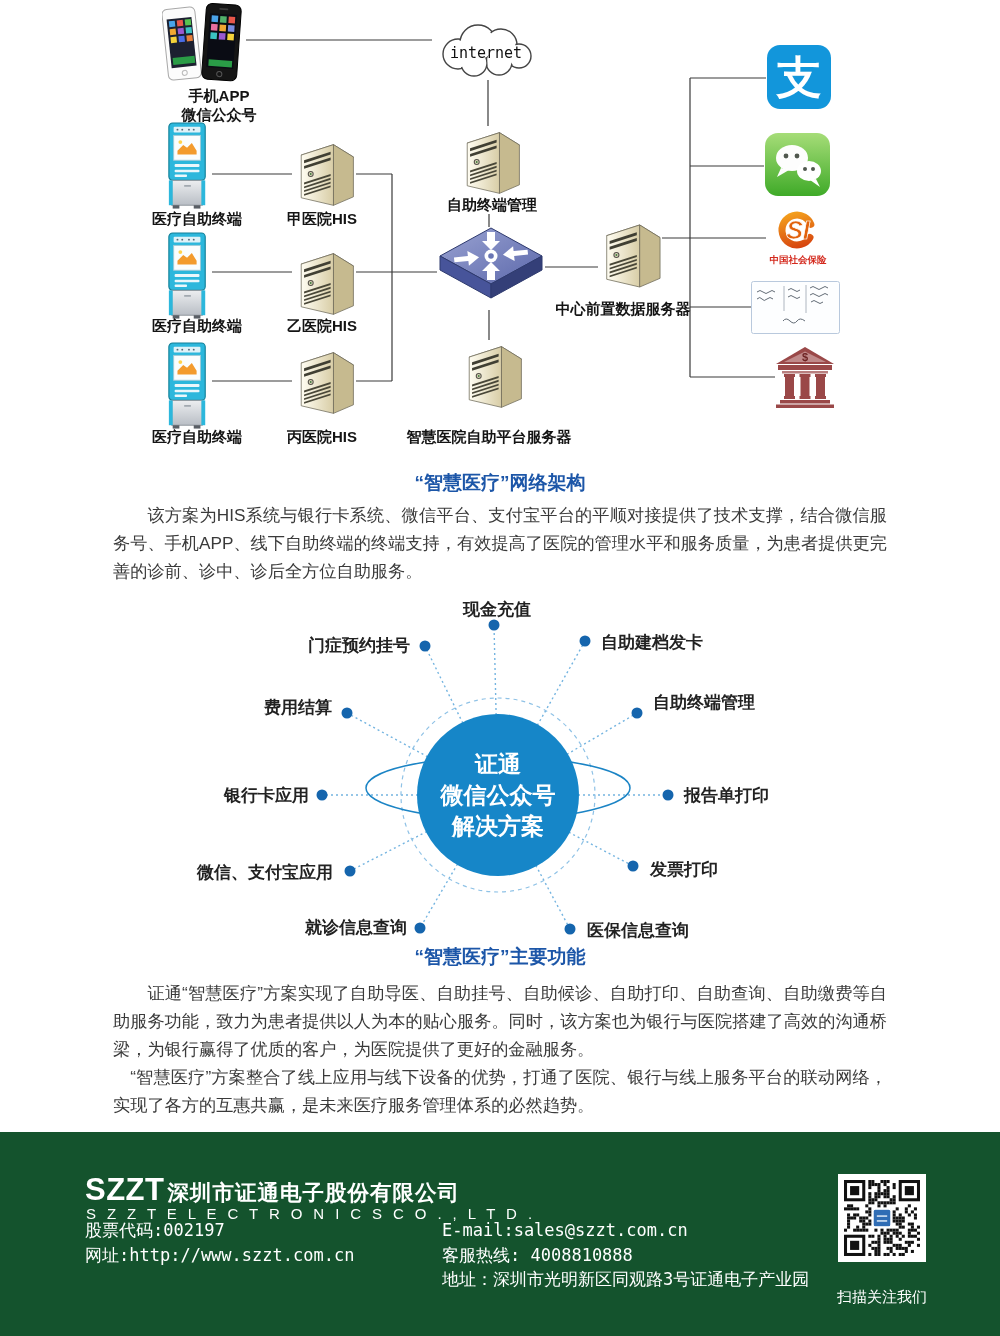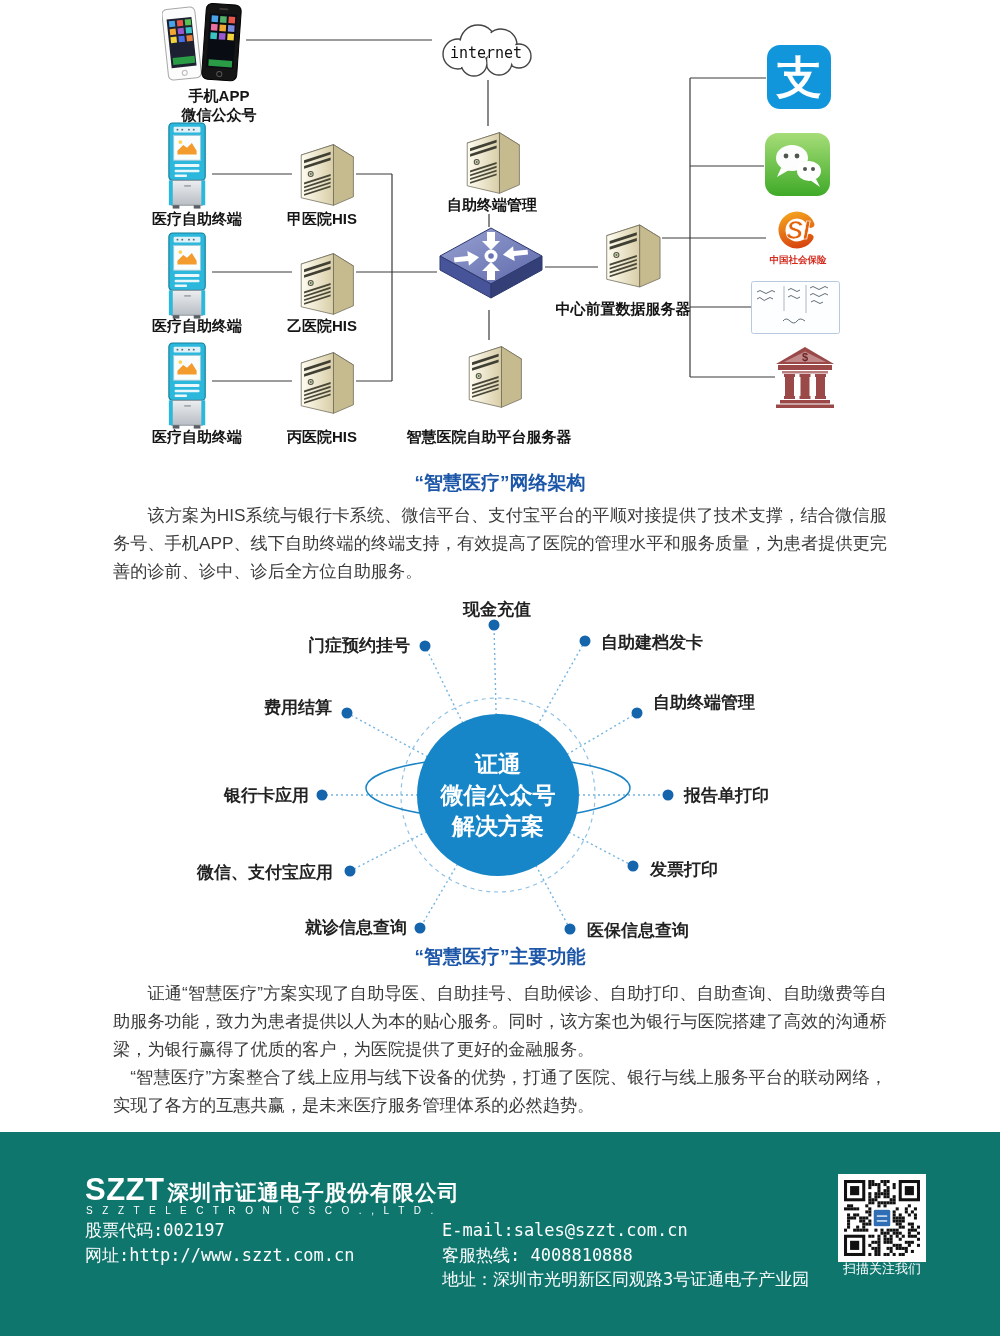--- a/index.html
+++ b/index.html
@@ -13,32 +13,32 @@
   .para{position:absolute;left:113px;width:774px;font-size:17.2px;line-height:28px;
         color:#3a3a3a;text-align:justify;}
   .indent2{text-indent:2em}
   .indent1{text-indent:1em}
   .hlabel{position:absolute;font-size:17px;font-weight:bold;color:#222;white-space:nowrap;}
   .hub-center-text{position:absolute;left:417px;top:714px;width:162px;height:162px;
     display:flex;flex-direction:column;align-items:center;justify-content:center;
     color:#fff;font-size:23px;font-weight:bold;line-height:31px;text-align:center;}
   .si-caption{position:absolute;left:0;top:46px;width:100%;text-align:center;
     font-size:9.5px;font-weight:bold;color:#d42a1e;white-space:nowrap;}
-  .footer{position:absolute;left:0;top:1132px;width:1000px;height:204px;background:#0f766e;color:#fff;}
+  .footer{position:absolute;left:0;top:1132px;width:1000px;height:204px;background:#14532d;color:#fff;}
   .logo-row{position:absolute;left:85px;top:40px;display:flex;align-items:baseline;white-space:nowrap;}
   .logo-szzt{font-size:31px;font-weight:bold;letter-spacing:0.5px;}
   .logo-cn{font-size:21.5px;font-weight:bold;margin-left:3px;letter-spacing:1px;text-align:center;}
-  .logo-en{position:absolute;left:86px;top:73px;font-size:10px;letter-spacing:3.4px;white-space:nowrap;}
+  .logo-en{position:absolute;left:86px;top:73px;font-size:15px;letter-spacing:3.4px;white-space:nowrap;}
   .finfo{position:absolute;top:86px;font-size:17px;line-height:24.5px;white-space:nowrap;
          font-family:"DejaVu Sans Mono","Liberation Sans",sans-serif;}
   .finfo.left{left:85px;} .finfo.mid{left:442px;}
   .qr-box{position:absolute;left:838px;top:42px;width:88px;height:88px;background:#fff;
           display:flex;align-items:center;justify-content:center;}
-  .qr-caption{position:absolute;left:832px;top:128px;width:100px;text-align:center;
-              font-size:13px;white-space:nowrap;}
+  .qr-caption{position:absolute;left:832px;top:156px;width:100px;text-align:center;
+              font-size:15px;white-space:nowrap;}
   svg text{font-family:"Liberation Sans",sans-serif;}
   .cloud-text{font-family:"DejaVu Sans Mono","Liberation Mono",monospace;}
 </style>
 </head>
 <body>
 
 <div class="page">
 
   <svg width="0" height="0" style="position:absolute" aria-hidden="true">
     <defs>

